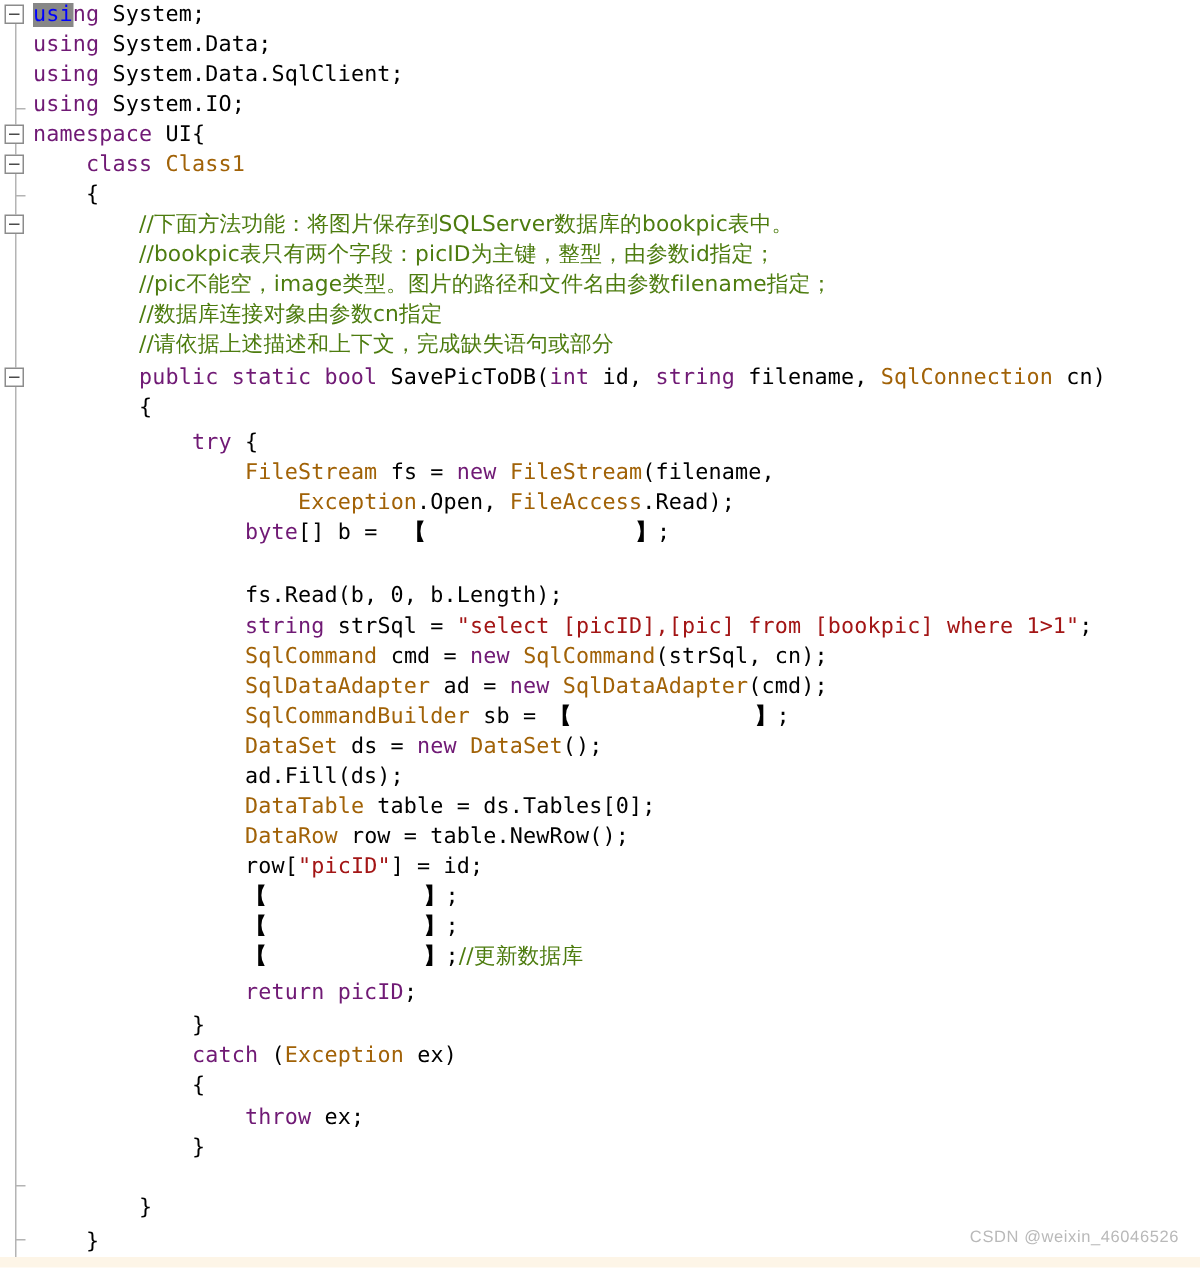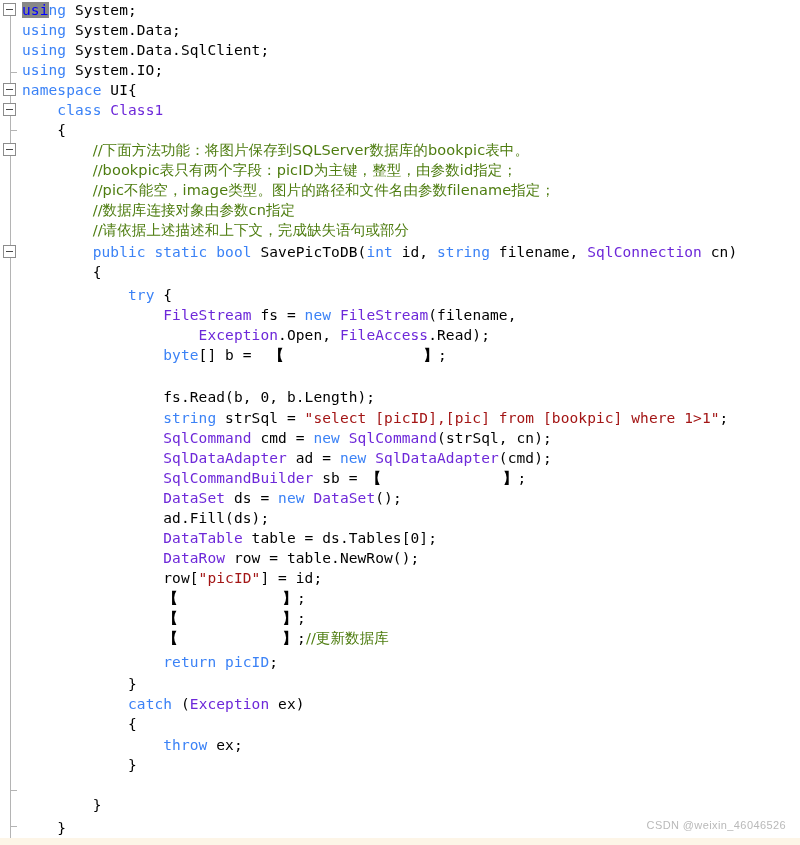--- a/index.html
+++ b/index.html
@@ -74,22 +74,22 @@
     left: 0;
     height: 20px;
     line-height: 20px;
     font-size: 14.5px;
     white-space: pre;
     color: #000000;
     letter-spacing: 0.1px;
   }
 
   
-  .kw   { color: #3b82f6; }
-  .type { color: #6d28d9; }
+  .kw   { color: #701a75; }
+  .type { color: #a16207; }
   .str  { color: #a31515; }
   .cmt  { color: #4d7c0f; }
   .pl   { color: #000000; font-weight: bold; letter-spacing: 0; }
   .sel  { background: #878787; color: #0000ff; }
 
   
   .cjk { font-family: "DejaVu Sans", "Liberation Sans", sans-serif; }
 
   
   #watermark {

